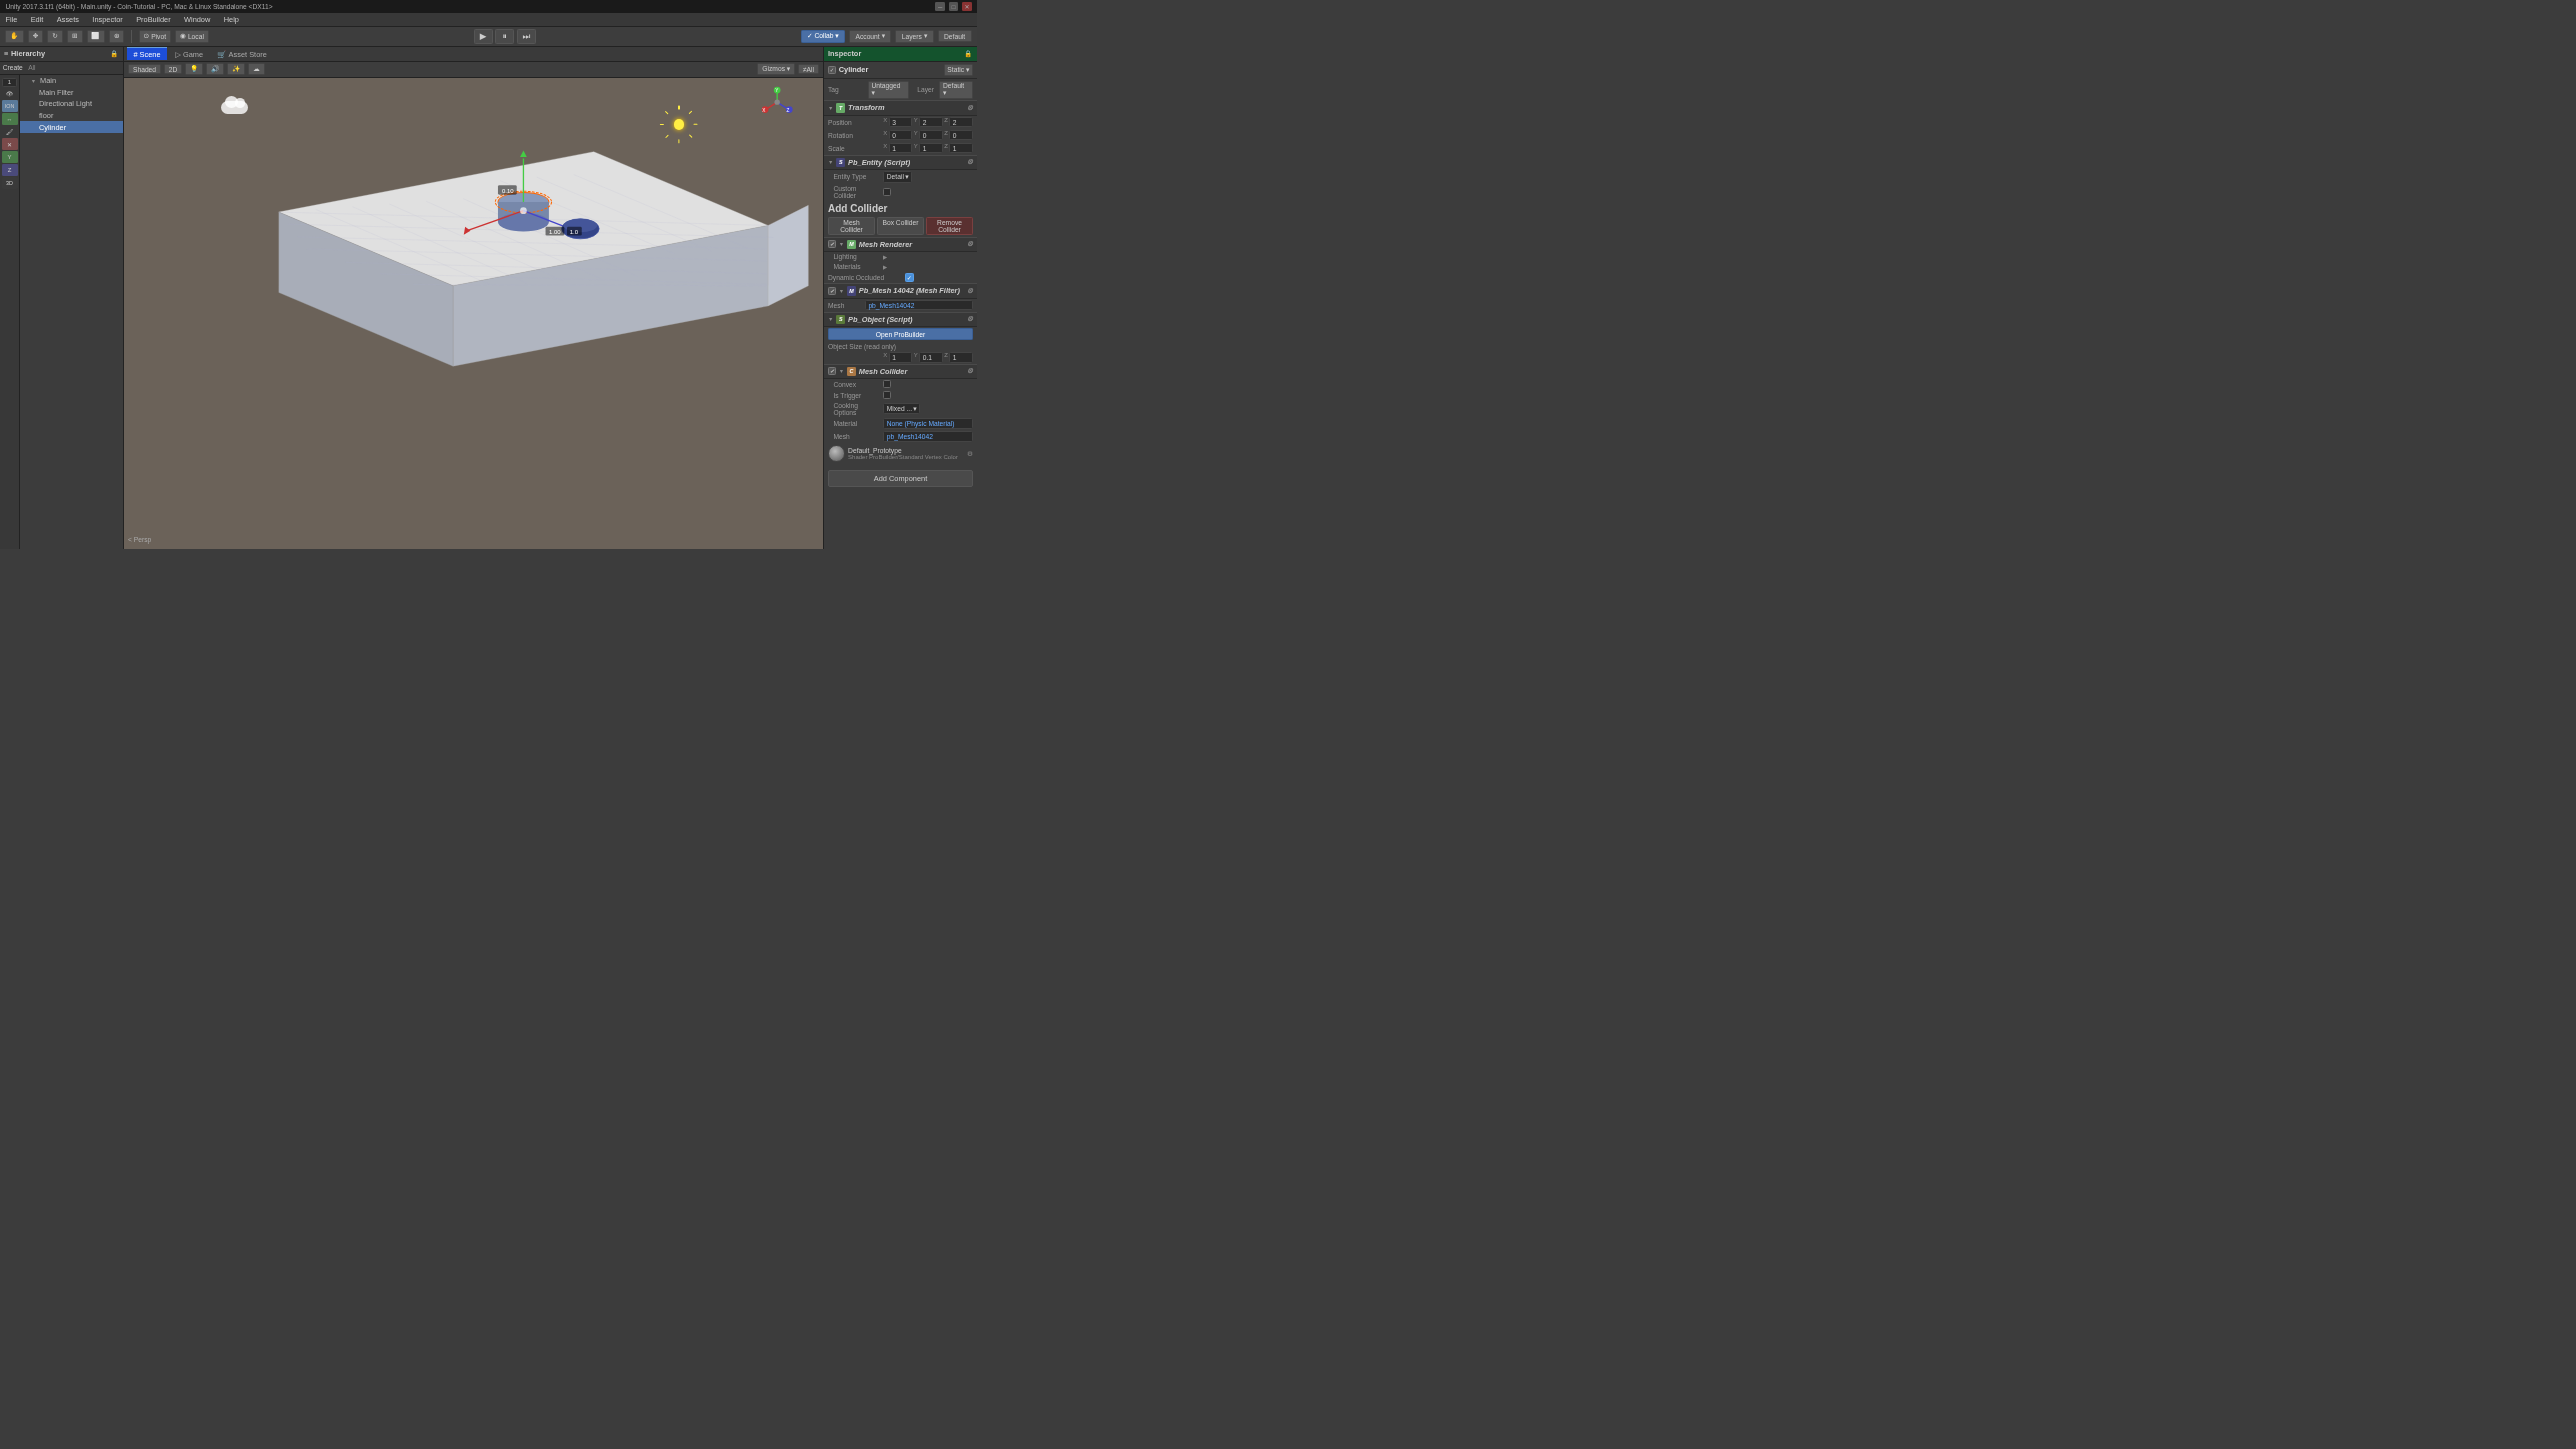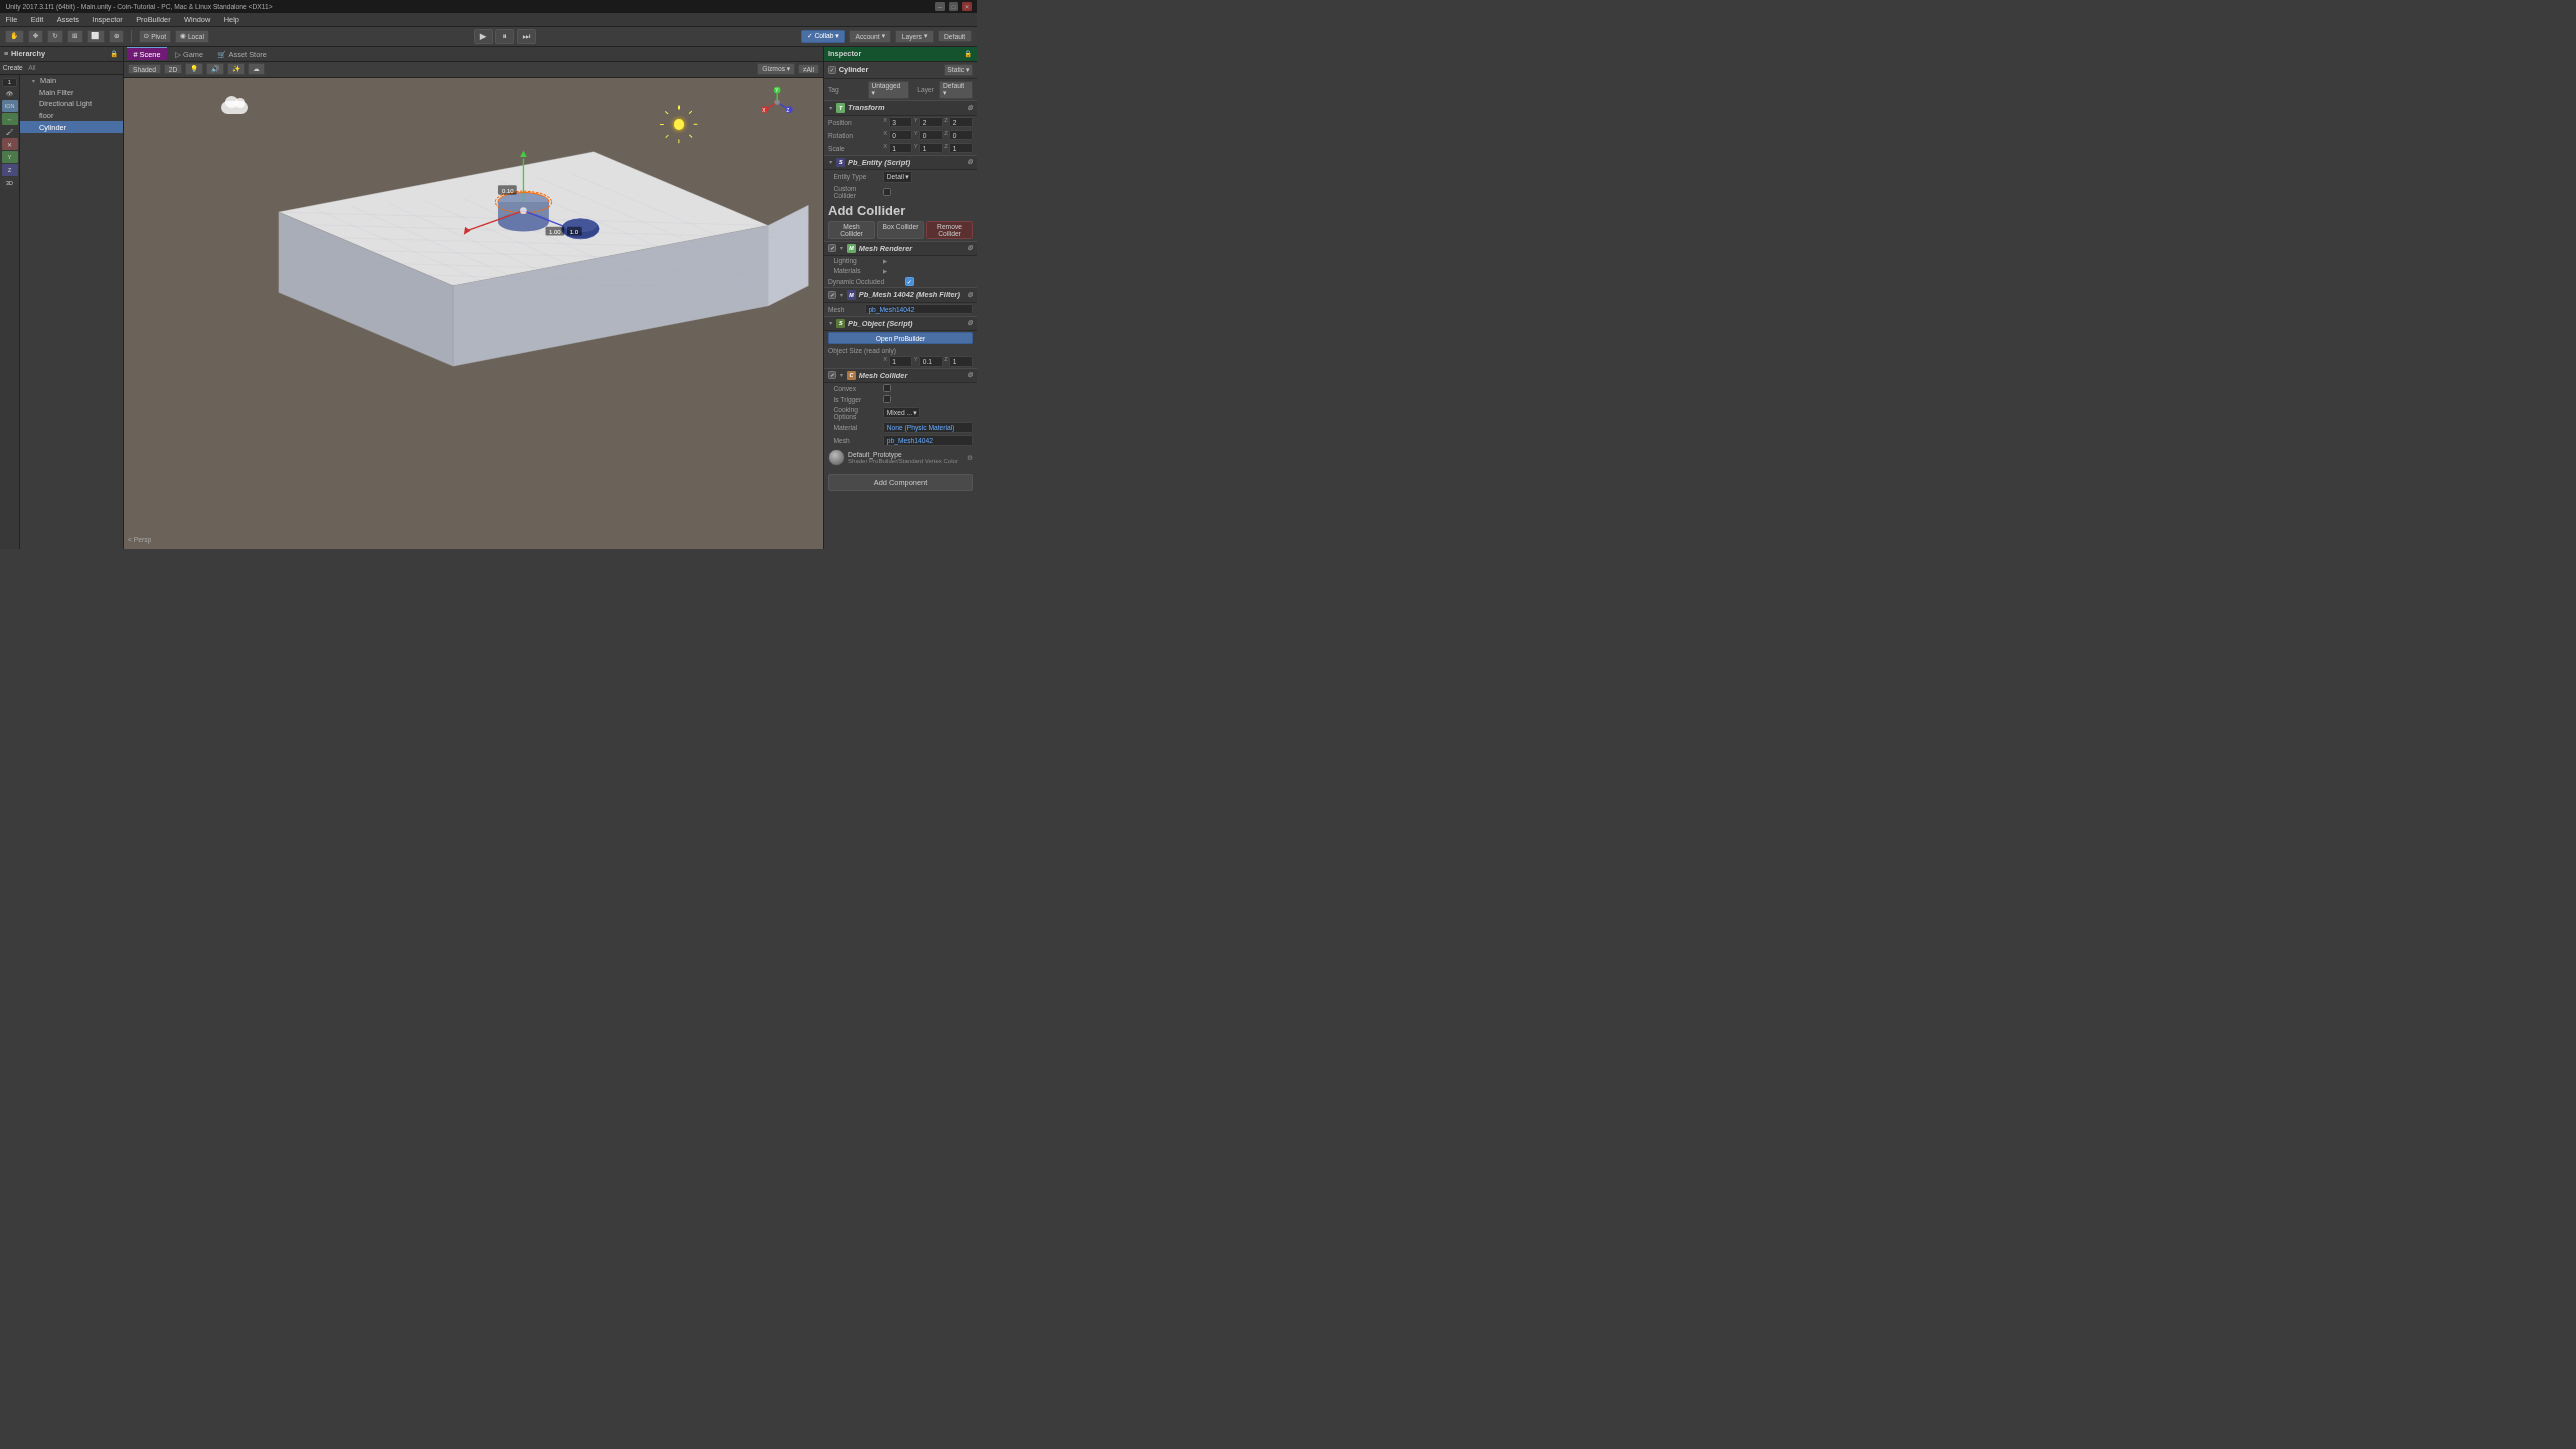--- a/index.html
+++ b/index.html
@@ -36,21 +36,21 @@
     .hier-toolbar { background: #383838; height: 13.4px; display: flex; align-items: center; padding: 0 2.7px; border-bottom: 0.7px solid #222; font-size: 6.7px; gap: 5.4px; }
     .hier-item { padding: 1.3px 4px 1.3px 10.7px; cursor: pointer; font-size: 7.4px; color: #bbb; display: flex; align-items: center; gap: 2.7px; }
     .hier-item.selected { background: #4a6fa5; color: #fff; }
     .hier-item.child { padding-left: 19px; }
     .hier-arrow { font-size: 5.4px; color: #888; margin-right: 1.3px; }
 
     
     #center-area { flex: 1; display: flex; flex-direction: column; }
     .tabs-bar { background: #3a3a3a; height: 14.8px; display: flex; align-items: center; padding: 0 2.7px; border-bottom: 0.7px solid #222; gap: 1.3px; }
     .tab { padding: 1.3px 6.7px; font-size: 7.4px; color: #aaa; cursor: pointer; border-top: 0.7px solid transparent; }
-    .tab.active { background: #701a75; color: #fff; border-top: 0.7px solid #6a9fd8; }
+    .tab.active { background: #1d4ed8; color: #fff; border-top: 0.7px solid #6a9fd8; }
     .scene-toolbar { background: #3d3d3d; height: 16px; display: flex; align-items: center; padding: 0 4px; border-bottom: 0.7px solid #222; gap: 2.7px; font-size: 6.7px; }
     .scene-tb-btn { background: #555; border: 0.7px solid #444; border-radius: 1.3px; padding: 0.7px 4px; font-size: 6.7px; color: #ccc; cursor: pointer; }
     .scene-viewport { flex: 1; background: #6b6259; position: relative; overflow: hidden; }
 
     
     .scene-content { width: 100%; height: 100%; position: relative; }
 
     
     .sun { position: absolute; top: 34px; right: 54px; width: 20px; height: 20px; }
     .sun-core { width: 10.7px; height: 10.7px; background: #ffee44; border-radius: 50%; position: absolute; top: 4.7px; left: 4.7px; box-shadow: 0 0 5.4px #ffcc00; }
@@ -83,21 +83,21 @@
     .insp-field-row { display: flex; align-items: center; padding: 1.3px 4px; font-size: 6.7px; gap: 1.3px; }
     .insp-field-label { color: #999; width: 54px; flex-shrink: 0; font-size: 6.7px; }
     .insp-xyz { display: flex; gap: 1.3px; flex: 1; }
     .xyz-field { background: #2a2a2a; border: 0.7px solid #444; border-radius: 1.3px; padding: 0.7px 2.7px; font-size: 6.7px; color: #ccc; flex: 1; min-width: 0; }
     .xyz-label { font-size: 6px; color: #888; }
     .gear-icon-sm { font-size: 6.7px; cursor: pointer; color: #888; margin-left: auto; }
     .insp-sub-row { padding: 1.3px 4px 1.3px 9.4px; font-size: 6.7px; display: flex; align-items: center; gap: 2.7px; }
     .insp-sub-label { color: #999; width: 47px; flex-shrink: 0; }
     .insp-dropdown { background: #2a2a2a; border: 0.7px solid #444; border-radius: 1.3px; padding: 0.7px 2.7px; font-size: 6.7px; color: #ccc; cursor: pointer; display: flex; align-items: center; gap: 1.3px; }
     .insp-checkbox2 { width: 8px; height: 8px; background: #2a2a2a; border: 0.7px solid #666; border-radius: 1.3px; display: flex; align-items: center; justify-content: center; font-size: 5.4px; color: #adf; cursor: pointer; }
-    .add-collider-row { padding: 2px 4px; font-size: 13px; font-weight: bold; color: #ccc; }
+    .add-collider-row { padding: 2px 4px; font-size: 10px; font-weight: bold; color: #ccc; }
     .collider-btns { display: flex; gap: 2px; padding: 1.3px 4px; }
     .collider-btn { background: #4a4a4a; border: 0.7px solid #555; border-radius: 1.3px; padding: 1.3px 4px; font-size: 6.7px; color: #ccc; cursor: pointer; flex: 1; text-align: center; }
     .remove-btn { background: #5a3030; border: 0.7px solid #7a4040; }
     .mesh-ref-row { display: flex; align-items: center; padding: 1.3px 4px; font-size: 6.7px; gap: 2.7px; }
     .mesh-ref { background: #2a2a2a; border: 0.7px solid #444; border-radius: 1.3px; padding: 0.7px 2.7px; font-size: 6.7px; color: #6af; flex: 1; }
     .open-btn { background: #4a6fa5; border: 0.7px solid #3a5f95; border-radius: 1.3px; padding: 1.3px 4px; font-size: 6.7px; color: #fff; cursor: pointer; margin: 1.3px 4px; text-align: center; }
     .obj-size-row { padding: 1.3px 4px; font-size: 6.7px; color: #999; }
     .material-row { display: flex; align-items: center; padding: 2px 4px; gap: 2.7px; }
     .mat-icon { width: 17.4px; height: 17.4px; background: radial-gradient(circle at 40% 35%, #bbb, #555); border-radius: 50%; border: 0.7px solid #444; flex-shrink: 0; }
     .mat-name { font-size: 6.7px; color: #ccc; flex: 1; }

